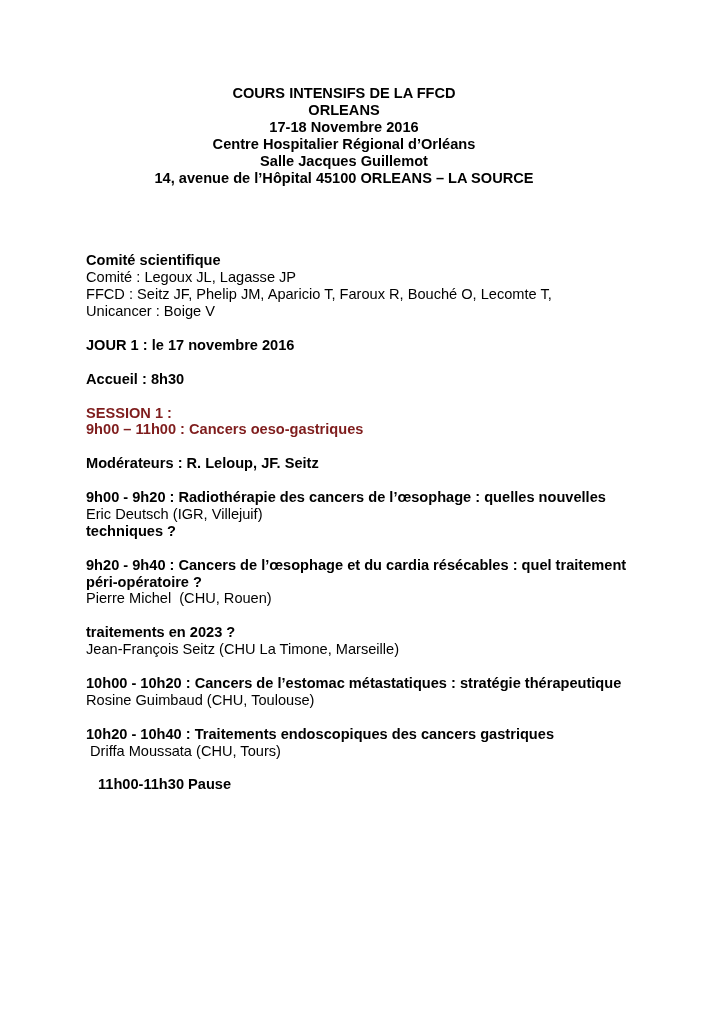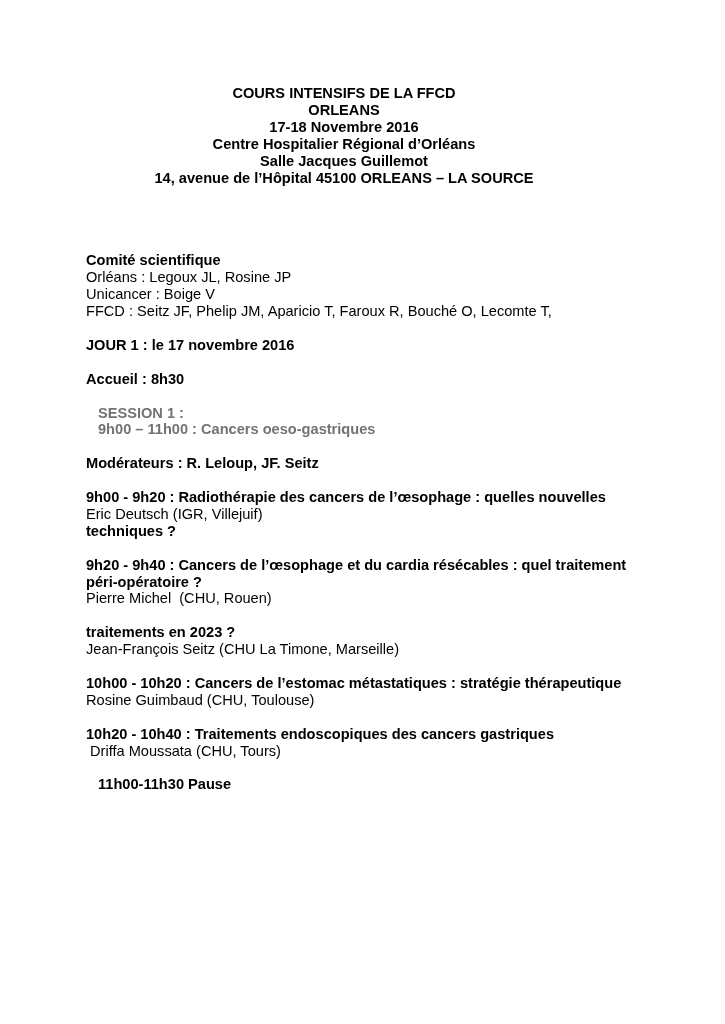--- a/index.html
+++ b/index.html
@@ -42,30 +42,30 @@
     <div class="line">COURS INTENSIFS DE LA FFCD</div>
     <div class="line">ORLEANS</div>
     <div class="line">17-18 Novembre 2016</div>
     <div class="line">Centre Hospitalier Régional d’Orléans</div>
     <div class="line">Salle Jacques Guillemot</div>
     <div class="line">14, avenue de l’Hôpital 45100 ORLEANS – LA SOURCE</div>
   </div>
 
   <div class="block">
     <div class="line b">Comité scientifique</div>
-    <div class="line">Orléans : Legoux JL, Rosine JP</div>
+    <div class="line">Comité : Legoux JL, Lagasse JP</div>
+    <div class="line">FFCD : Seitz JF, Phelip JM, Aparicio T, Faroux R, Bouché O, Lecomte T,</div>
     <div class="line">Unicancer : Boige V</div>
-    <div class="line">FFCD : Seitz JF, Phelip JM, Aparicio T, Faroux R, Bouché O, Lecomte T,</div>
   </div>
 
   <div class="block line b">JOUR 1 : le 17 novembre 2016</div>
 
   <div class="block line b">Accueil : 8h30</div>
 
-  <div class="block b" style="color: #737373; margin-left: 12px;">
+  <div class="block b" style="color: #7f1d1d;">
     <div class="line">SESSION 1 :</div>
     <div class="line">9h00 – 11h00 : Cancers oeso-gastriques</div>
   </div>
 
   <div class="block line b">Modérateurs : R. Leloup, JF. Seitz</div>
 
   <div class="block">
     <div class="line b">9h00 - 9h20 : Radiothérapie des cancers de l’œsophage : quelles nouvelles</div>
     <div class="line">Eric Deutsch (IGR, Villejuif)</div>
     <div class="line b">techniques ?</div>

